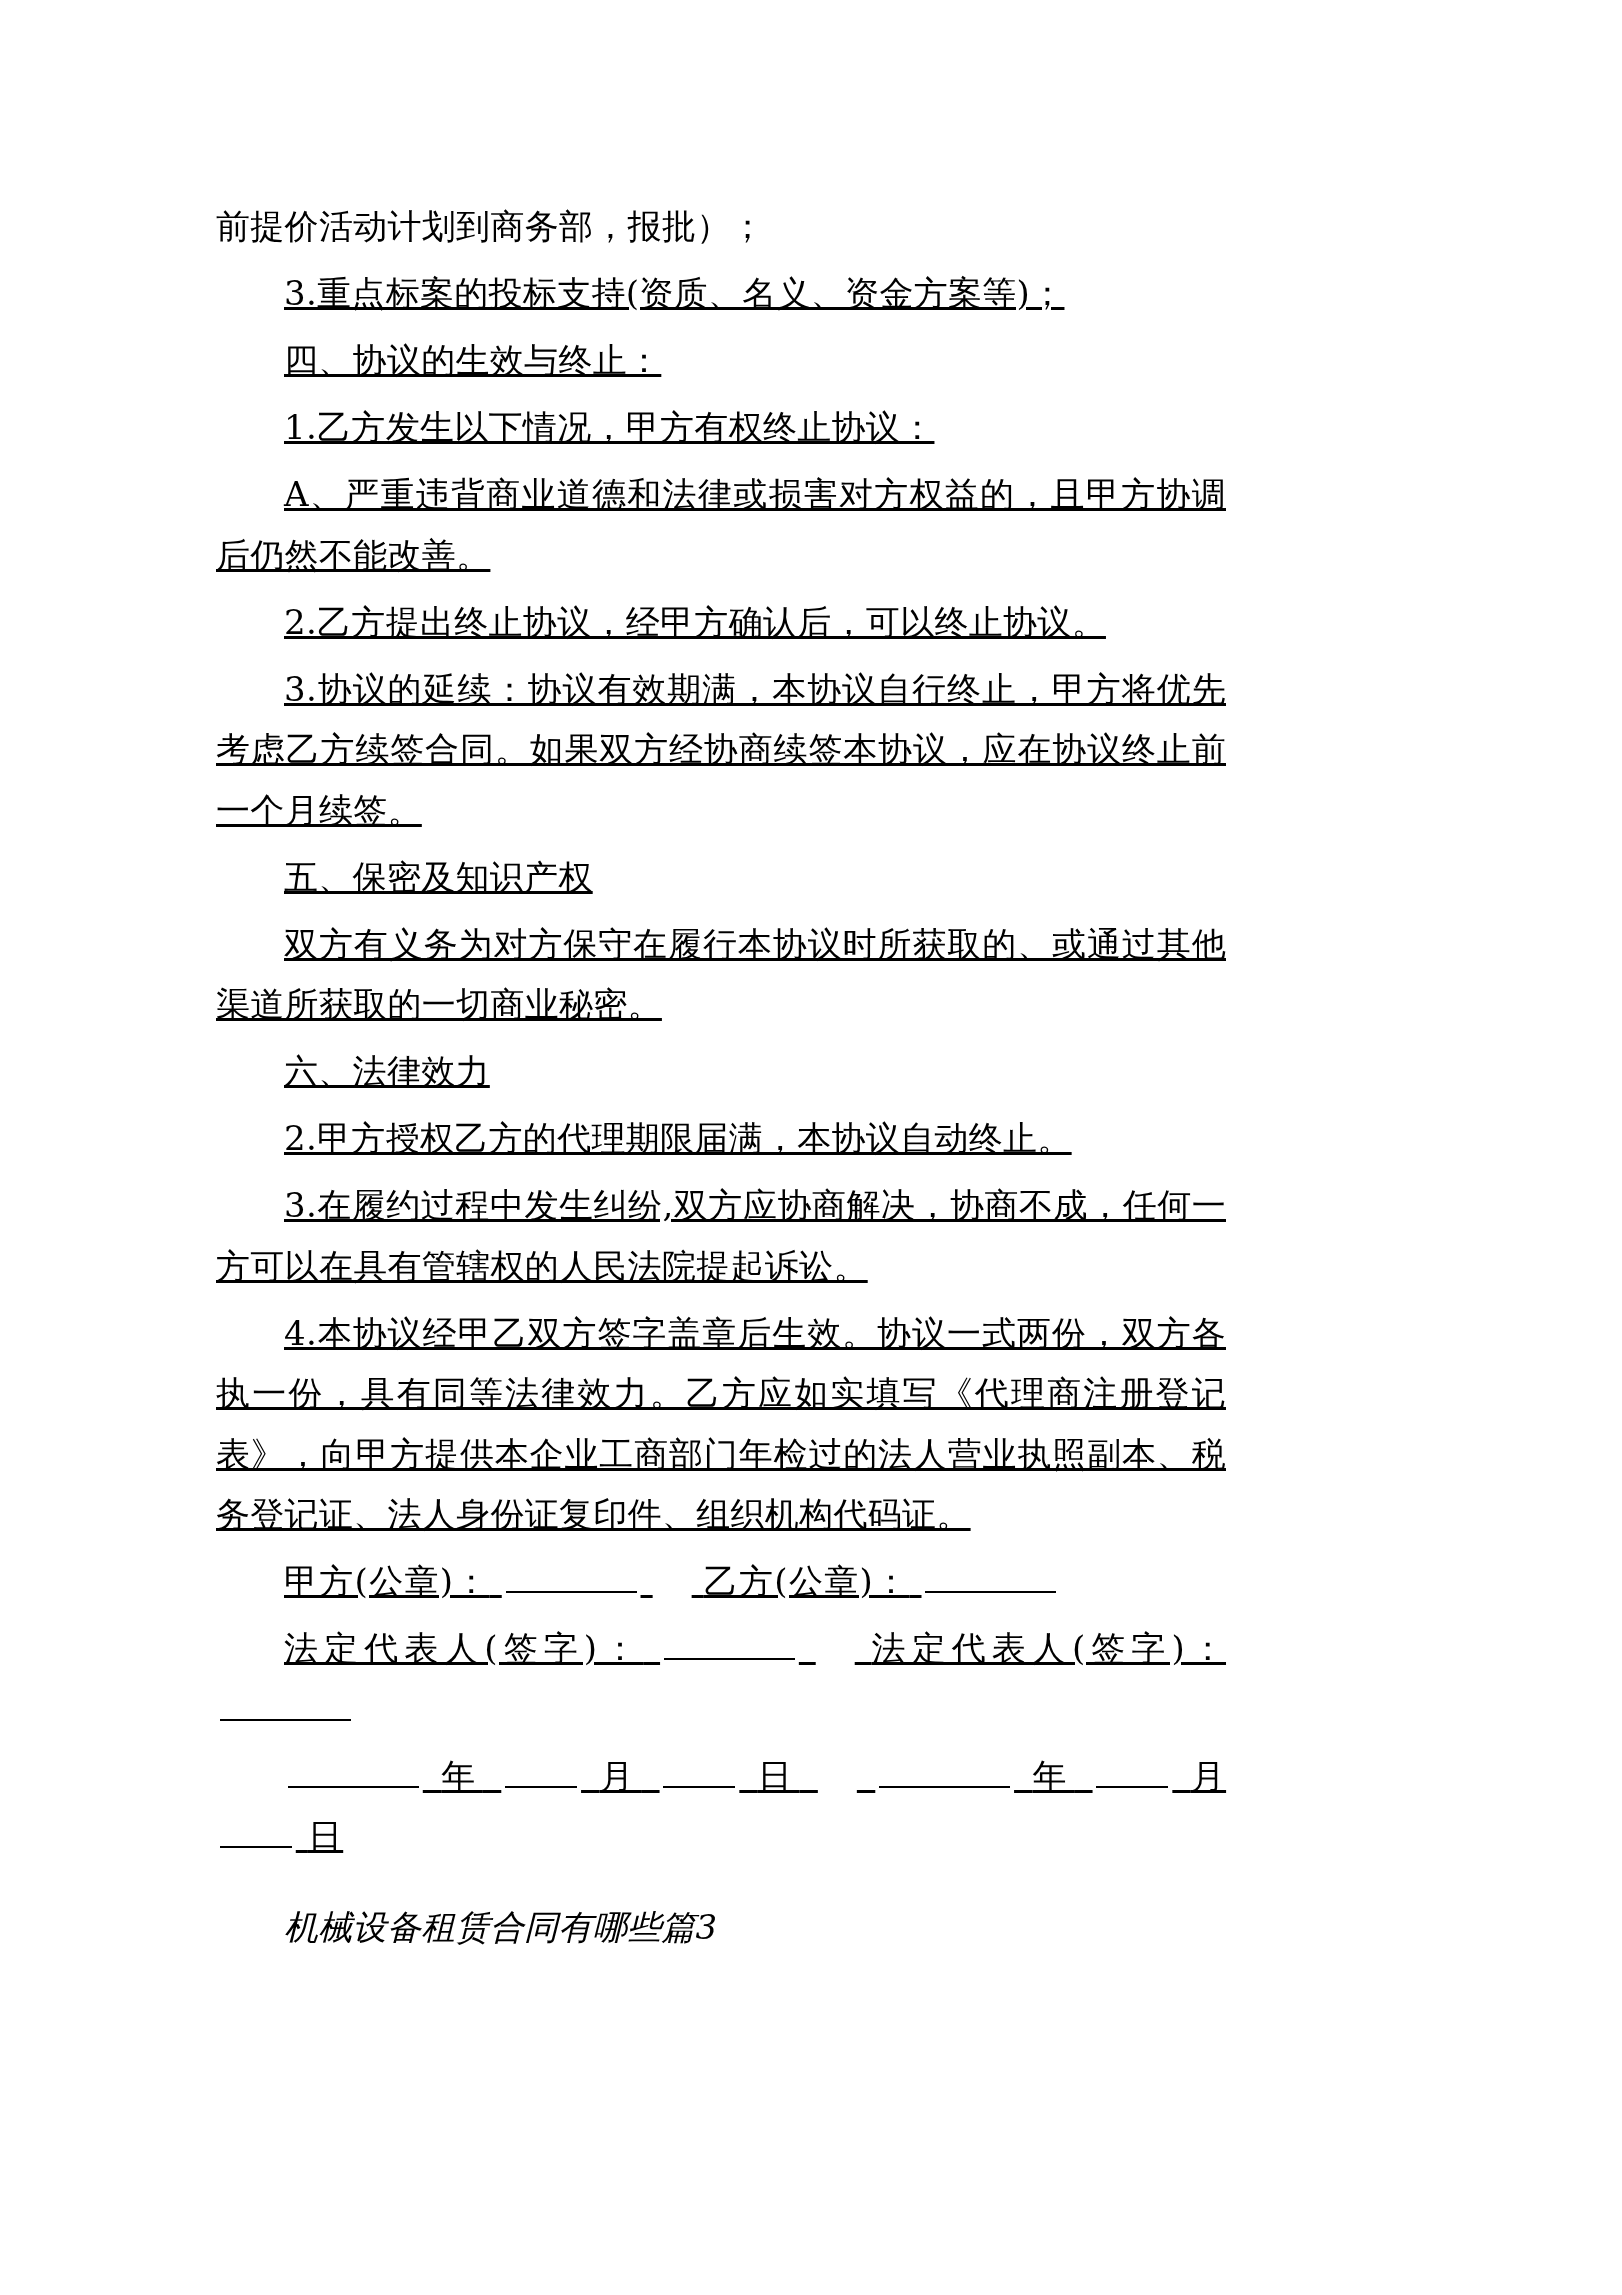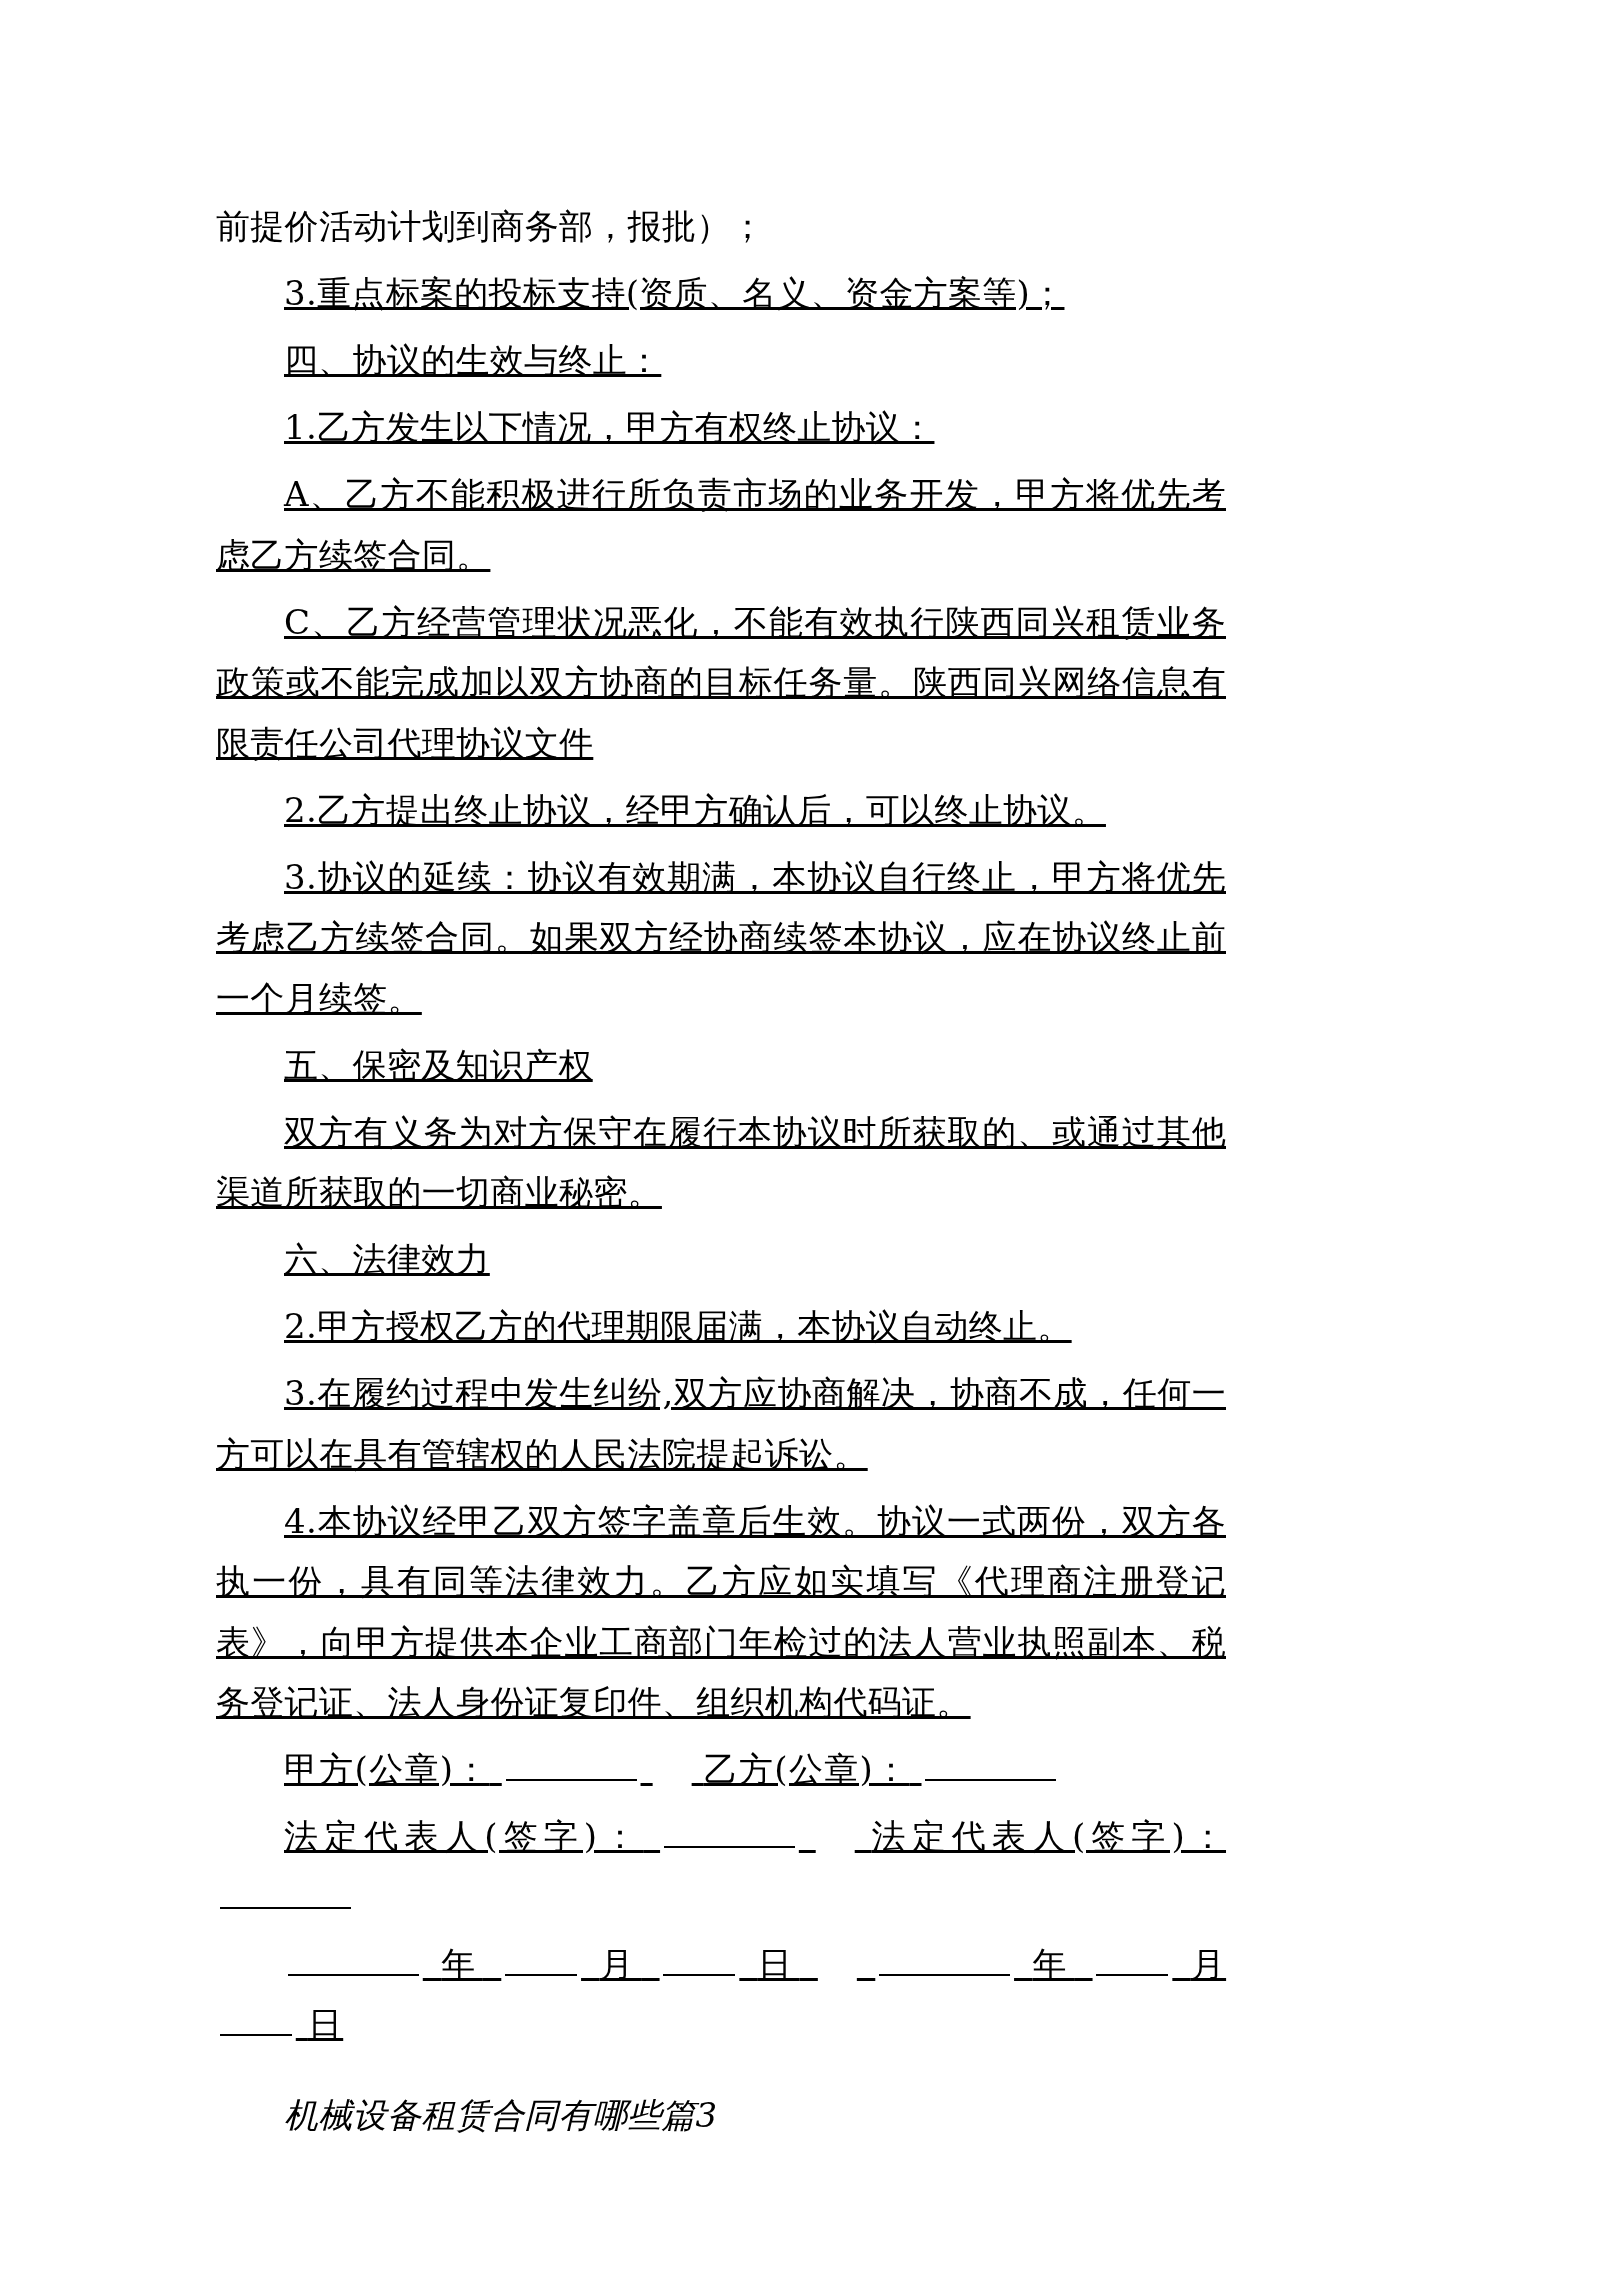--- a/index.html
+++ b/index.html
@@ -66,22 +66,21 @@
 </head>
 <body>
 
 <div class="page">
   <div class="doc-body">
 
     <p class="noindent">前提价活动计划到商务部，报批）；</p>
     <p class="indent">3.重点标案的投标支持(资质、名义、资金方案等)；</p>
     <p class="indent">四、协议的生效与终止：</p>
     <p class="indent">1.乙方发生以下情况，甲方有权终止协议：</p>
-    <p class="indent">A、乙方不能积极进行所负责市场的业务开发，甲方将优先考虑乙方续签合同。</p>
-    <p class="indent">C、乙方经营管理状况恶化，不能有效执行陕西同兴租赁业务政策或不能完成加以双方协商的目标任务量。陕西同兴网络信息有限责任公司代理协议文件</p>
+    <p class="indent">A、严重违背商业道德和法律或损害对方权益的，且甲方协调后仍然不能改善。</p>
     <p class="indent">2.乙方提出终止协议，经甲方确认后，可以终止协议。</p>
     <p class="indent">3.协议的延续：协议有效期满，本协议自行终止，甲方将优先考虑乙方续签合同。如果双方经协商续签本协议，应在协议终止前一个月续签。</p>
     <p class="indent">五、保密及知识产权</p>
     <p class="indent">双方有义务为对方保守在履行本协议时所获取的、或通过其他渠道所获取的一切商业秘密。</p>
     <p class="indent">六、法律效力</p>
     <p class="indent">2.甲方授权乙方的代理期限届满，本协议自动终止。</p>
     <p class="indent">3.在履约过程中发生纠纷,双方应协商解决，协商不成，任何一方可以在具有管辖权的人民法院提起诉讼。</p>
     <p class="indent">4.本协议经甲乙双方签字盖章后生效。协议一式两份，双方各执一份，具有同等法律效力。乙方应如实填写《代理商注册登记表》，向甲方提供本企业工商部门年检过的法人营业执照副本、税务登记证、法人身份证复印件、组织机构代码证。</p>
 
     <p class="indent sign-line">

